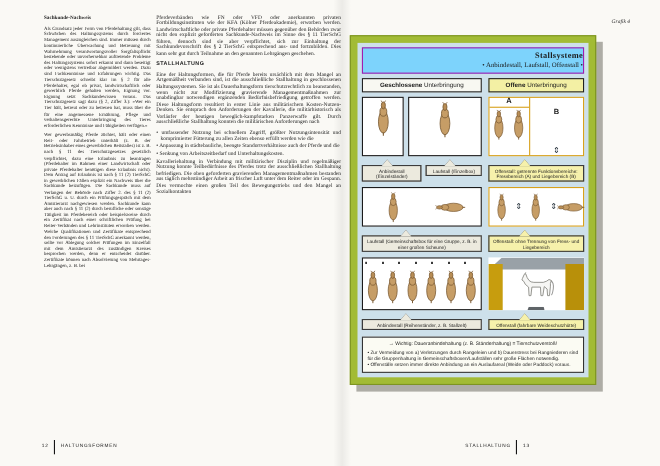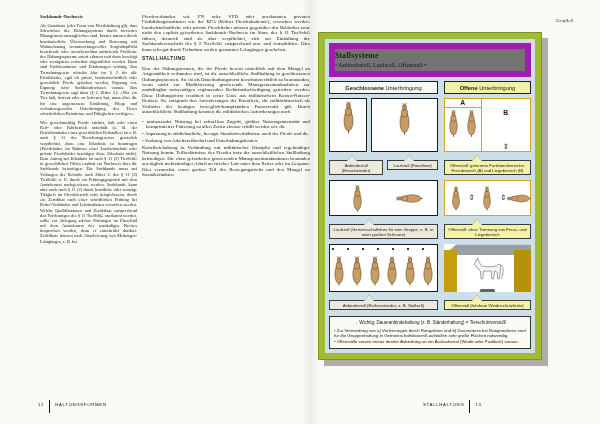--- a/index.html
+++ b/index.html
@@ -31,21 +31,21 @@
   
   .grafik-tag{position:absolute;left:556px;top:18px;font-size:5px;font-style:italic;
     font-family:"Liberation Serif",serif;color:#2b2b2b;}
   .figure{
     position:absolute;left:318px;top:32px;width:224px;
     background:#a2bb35;border:1px solid #7d9422;
     box-shadow:6px 6px 0 #aeada6;
     padding:6px;box-sizing:border-box;
   }
   .fig-inner{background:#cde0ea;padding:4px;box-sizing:border-box;}
-  .fig-title-box{background:#737373;border:6px solid #a21caf;text-align:left;
+  .fig-title-box{background:#7dd3fc;border:1px solid #a21caf;text-align:right;
     padding:2px 0 3px 0;margin-bottom:4px;}
   .fig-title{font-family:"Liberation Serif",serif;font-weight:bold;font-size:7.6px;letter-spacing:0.3px;}
   .fig-subtitle{font-family:"Liberation Serif",serif;font-size:6.2px;margin-top:1px;}
   .frow{display:flex;gap:6px;}
   .fcell{position:relative;}
   .fcell.lft{flex:1.25;display:flex;gap:4px;}
   .fcell.rgt{flex:1;display:flex;gap:4px;}
   .hdr{border:1px solid #222;text-align:center;font-family:"Liberation Sans",sans-serif;
     font-size:5.7px;padding:2.5px 0;flex:1;}
   .hdr-closed{background:#f8f8f2;}

